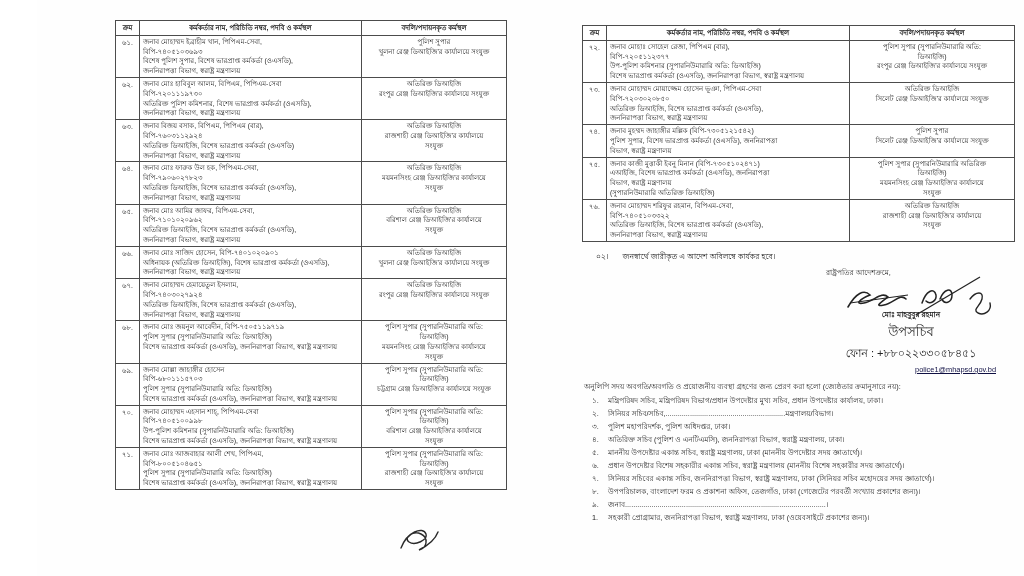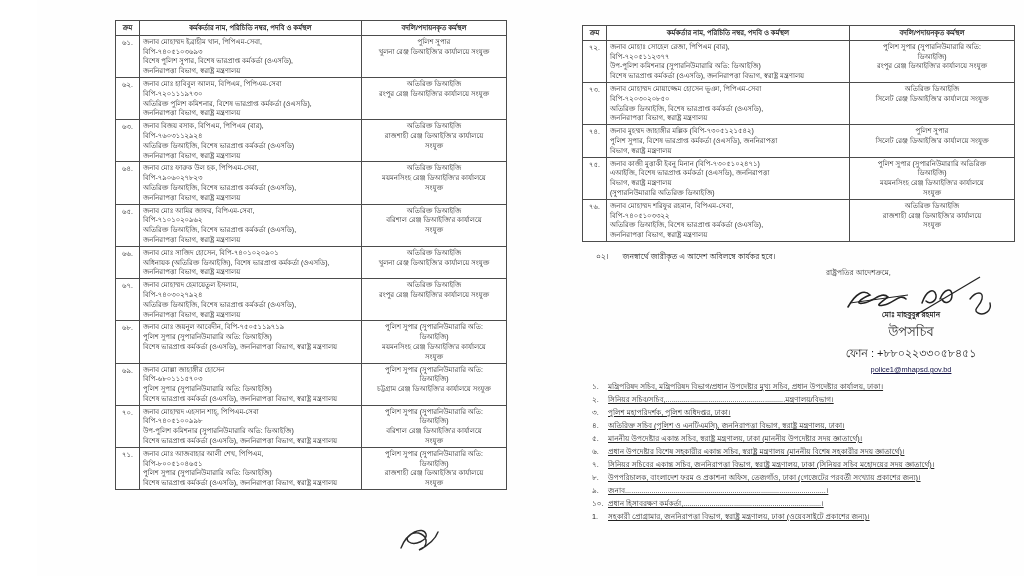--- a/index.html
+++ b/index.html
@@ -30,29 +30,29 @@
   
   .order-note{margin:8px 0 0 14px;font-size:7.6px;color:#222;}
   .order-note .para-no{margin-right:14px;}
 
   .sig-block{position:relative;width:170px;margin:4px 18px 0 auto;text-align:center;font-size:7.4px;color:#222;}
   .sig-byorder{text-align:left;margin-bottom:30px;}
   .sig-scribble{position:absolute;left:4px;top:6px;width:176px;height:46px;}
   .sig-name{font-weight:bold;font-size:7.4px;}
   .sig-title{font-size:13px;margin-top:1px;}
   .sig-phone{font-size:11px;margin-top:2px;}
-  .sig-email{font-size:7.4px;margin-top:1px;}
+  .sig-email{font-size:7.4px;margin-top:1px;text-align:right;}
   .sig-email a{color:#101044;text-decoration:underline;}
 
   .copies{margin-top:7px;font-size:7.3px;color:#222;}
   .copies-heading{margin:0 0 2px 2px;}
   .copies-list{list-style:none;margin:0;padding:0 0 0 10px;}
   .copies-list li{display:flex;line-height:1.78;}
   .copies-list .li-no{width:16px;flex:0 0 auto;}
-  .copies-list .li-text{flex:1;text-decoration:underline;}
+  .copies-list .li-text{flex:1;}
 
   
   #initials-wrap{position:absolute;left:356px;top:522px;width:50px;height:40px;}
 </style>
 </head>
 <body>
 
 <div class="canvas">
 
   <div id="left-table-wrap">
@@ -267,20 +267,21 @@
         <path d="M86 42 L150 4" stroke="#232323" stroke-width="1.3" fill="none"></path>
         <path d="M140 26 C146 18, 154 18, 152 26 C150 34, 142 36, 148 40 C154 43, 162 38, 160 30" stroke="#232323" stroke-width="1.4" fill="none" stroke-linecap="round"></path>
       </svg>
       <div class="sig-name">মোঃ মাহবুবুর রহমান</div>
       <div class="sig-title">উপসচিব</div>
       <div class="sig-phone">ফোন : +৮৮০২২৩৩০৫৮৪৫১</div>
       <div class="sig-email"><a href="#">police1@mhapsd.gov.bd</a></div>
     </div>
 
     <div class="copies">
+      <div class="copies-heading">অনুলিপি সদয় অবগতি/অবগতি ও প্রয়োজনীয় ব্যবস্থা গ্রহণের জন্য প্রেরণ করা হলো (জ্যেষ্ঠতার ক্রমানুসারে নয়):</div>
       <ol class="copies-list">
           <li>
             <span class="li-no">১.</span>
             <span class="li-text">মন্ত্রিপরিষদ সচিব, মন্ত্রিপরিষদ বিভাগ/প্রধান উপদেষ্টার মুখ্য সচিব, প্রধান উপদেষ্টার কার্যালয়, ঢাকা।</span>
           </li>
           <li>
             <span class="li-no">২.</span>
             <span class="li-text">সিনিয়র সচিব/সচিব,...........................................................মন্ত্রণালয়/বিভাগ।</span>
           </li>
           <li>
@@ -305,24 +306,20 @@
           </li>
           <li>
             <span class="li-no">৮.</span>
             <span class="li-text">উপপরিচালক, বাংলাদেশ ফরম ও প্রকাশনা অফিস, তেজগাঁও, ঢাকা (গেজেটের পরবর্তী সংখ্যায় প্রকাশের জন্য)।</span>
           </li>
           <li>
             <span class="li-no">৯.</span>
             <span class="li-text">জনাব...................................................................................................।</span>
           </li>
           <li>
-            <span class="li-no">১০.</span>
-            <span class="li-text">প্রধান হিসাবরক্ষণ কর্মকর্তা,....................................................................।</span>
-          </li>
-          <li>
             <span class="li-no">1.</span>
             <span class="li-text">সহকারী প্রোগ্রামার, জননিরাপত্তা বিভাগ, স্বরাষ্ট্র মন্ত্রণালয়, ঢাকা (ওয়েবসাইটে প্রকাশের জন্য)।</span>
           </li>
         </ol>
     </div>
 
   </div>
 </div>
 
 </body></html>

